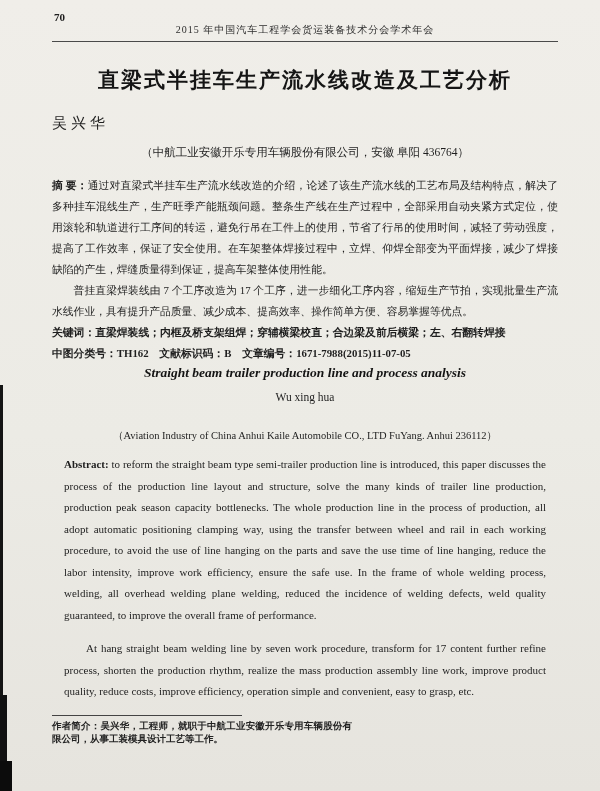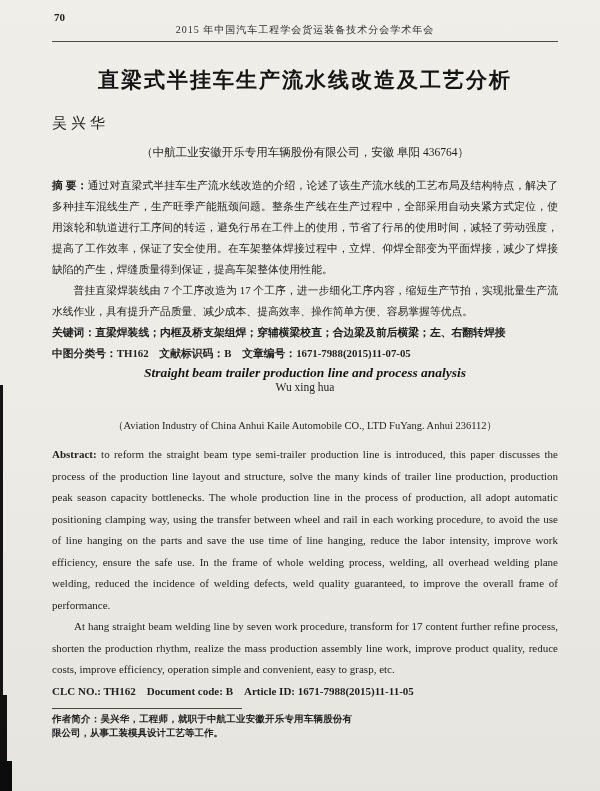--- a/index.html
+++ b/index.html
@@ -35,24 +35,24 @@
   .cn-author{margin-top:20px;text-align:left;font-size:15px;letter-spacing:4px;}
   .cn-affil{margin-top:12px;text-align:center;font-size:11.5px;}
 
   .para{font-size:10.8px;line-height:21px;text-align:justify;margin:0;}
   .cn-abstract{margin-top:15px;}
   .indent{text-indent:2em;}
   .b{font-weight:700;}
   .bold-line{font-weight:700;}
 
   .en-title{margin-top:1px;text-align:center;font-weight:700;font-size:13.5px;color:#141414;font-style:italic;}
-  .en-author{margin-top:0;text-align:center;font-size:11.5px;}
+  .en-author{margin-top:10px;text-align:center;font-size:11.5px;}
   .en-affil{margin-top:26px;text-align:center;font-size:10.5px;}
 
-  .en-para{font-size:11px;line-height:21.5px;text-align:justify;margin:0;}
+  .en-para{font-size:11px;line-height:21.5px;text-align:justify;margin:12px;}
   .en-abstract{margin-top:11px;}
 
   .footnote-rule{margin-top:6px;width:190px;border-top:1px solid #444;height:0;}
   .bio{
     margin-top:4px;width:300px;
     font-size:9.5px;line-height:13.5px;font-weight:700;color:#222;
     text-align:justify;
   }
 </style>
 </head>
@@ -82,21 +82,20 @@
 
     <div class="en-title">Straight beam trailer production line and process analysis</div>
     <div class="en-author">Wu xing hua</div>
     <div class="en-affil">（Aviation Industry of China Anhui Kaile Automobile CO., LTD FuYang. Anhui 236112）</div>
 
     <p class="en-para en-abstract"><span class="b">Abstract: </span><span>to reform the straight beam type semi-trailer production line is introduced, this paper discusses the process of the production line layout and structure, solve the many kinds of trailer line production, production peak season capacity bottlenecks. The whole production line in the process of production, all adopt automatic positioning clamping way, using the transfer between wheel and rail in each working procedure, to avoid the use of line hanging on the parts and save the use time of line hanging, reduce the labor intensity, improve work efficiency, ensure the safe use. In the frame of whole welding process, welding, all overhead welding plane welding, reduced the incidence of welding defects, weld quality guaranteed, to improve the overall frame of performance.</span></p>
 
     <p class="en-para indent">At hang straight beam welding line by seven work procedure, transform for 17 content further refine process, shorten the production rhythm, realize the mass production assembly line work, improve product quality, reduce costs, improve efficiency, operation simple and convenient, easy to grasp, etc.</p>
 
 
-    <p class="en-para bold-line">CLC NO.: TH162　Document code: B　Article ID: 1671-7988(2015)11-11-05</p>
 
     <div class="footnote-rule"></div>
 
     <div class="bio"><span>作者简介：</span><span>吴兴华，工程师，就职于中航工业安徽开乐专用车辆股份有限公司，从事工装模具设计工艺等工作。</span></div>
 
   </div>
 
   <div class="bind-thin"></div>
   <div class="bind-thick"></div>
   <div class="bind-corner"></div>

